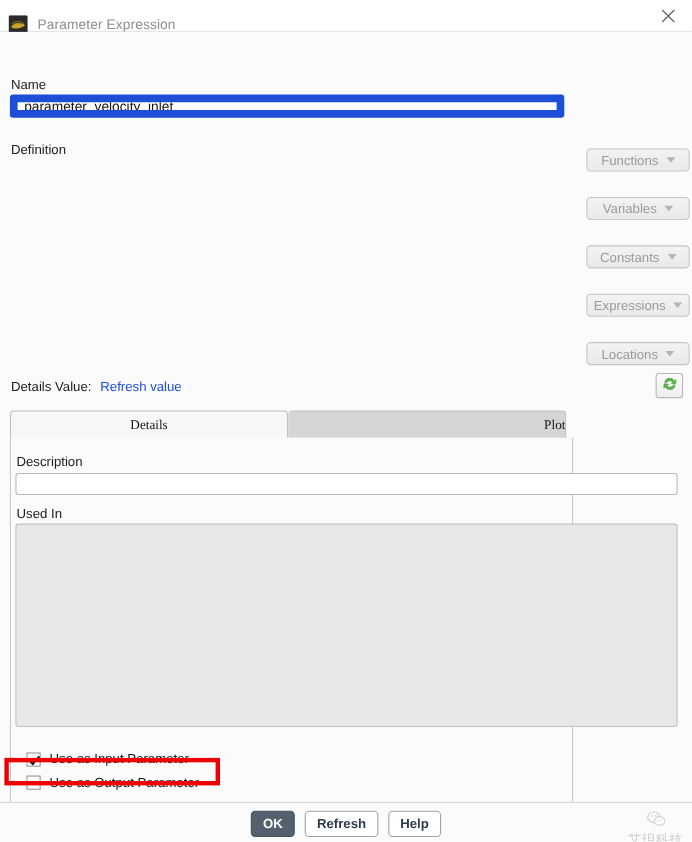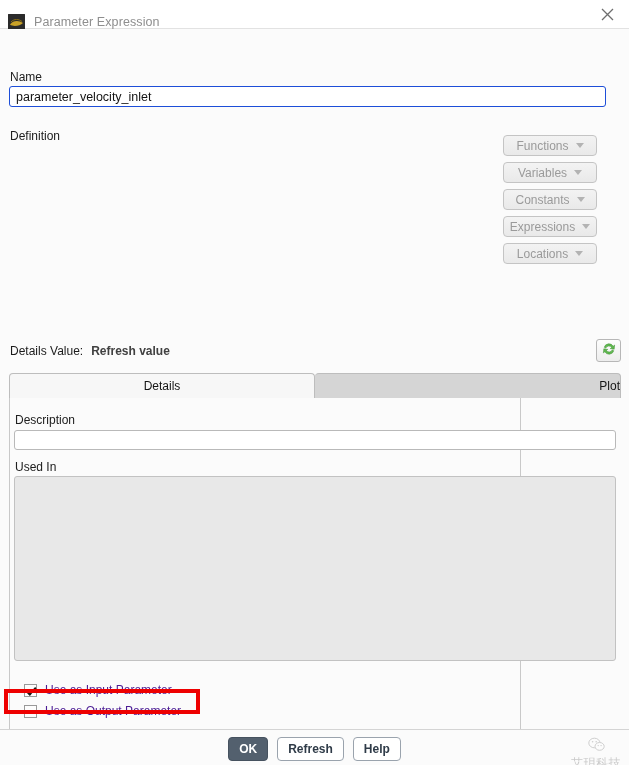--- a/index.html
+++ b/index.html
@@ -68,23 +68,23 @@
     font-size: 12px;
     color: #202020;
     font-weight: 400;
   }
 
   
   .name-label { position: absolute; left: 10px; top: 41px; }
   .name-input {
     position: absolute;
     left: 9px; top: 57px;
-    width: 597px; height: 21px;
-    box-sizing: border-box;
-    border: 1px solid #1d4ed8;
+    width: 504px; height: 21px;
+    box-sizing: border-box;
+    border: 7px solid #1d4ed8;
     border-radius: 3px;
     background: #ffffff;
     font-family: "Liberation Sans", sans-serif;
     font-size: 12.5px;
     color: #131313;
     padding: 0 6px;
     outline: none;
   }
 
   
@@ -114,25 +114,25 @@
     width: 1px;
     height: 12px;
     background: #111;
     vertical-align: -2px;
     margin-left: -1px;
   }
 
   
   .dropdown-col {
     position: absolute;
-    left: 503px; top: 106px;
+    left: 533px; top: 106px;
     width: 94px;
     display: flex;
     flex-direction: column;
-    gap: 6px;
+    gap: 23px;
   }
   .dd-btn {
     height: 21px;
     box-sizing: border-box;
     border: 1px solid #c4c4c4;
     border-radius: 4px;
     background: linear-gradient(#f3f3f3, #e9e9e9);
     color: #9a9a9a;
     font-size: 12px;
     display: flex;
@@ -152,42 +152,43 @@
 
   
   .curval-row {
     position: absolute;
     left: 10px; top: 315px;
     display: flex;
     align-items: baseline;
     gap: 8px;
   }
   .curval-label { font-size: 12px; color: #1b1b1b; }
-  .curval-value { font-size: 12px; color: #404040; font-weight: bold; }
+  .curval-value { font-size: 12px; color: #1d4ed8; }
 
   .refresh-btn {
     position: absolute;
     right: 8px; top: 310px;
     width: 25px; height: 23px;
     box-sizing: border-box;
     border: 1px solid #b7b7b7;
     border-radius: 3px;
     background: linear-gradient(#fdfdfd, #ededed);
     display: flex;
     align-items: center;
     justify-content: center;
     cursor: default;
   }
 
   
   .tabs {
     position: absolute;
     left: 9px; top: 344px;
-    width: 612px; height: 25px;
-    display: flex;
+    width: 506px; height: 25px;
+    display: flex;
+    font-family: Liberation Serif, serif;
   }
   .tab {
     flex: 1 1 50%;
     height: 25px;
     box-sizing: border-box;
     display: flex;
     align-items: center;
     justify-content: center;
     font-size: 12px;
     color: #1b1b1b;
@@ -265,21 +266,21 @@
   }
   .chk-box.checked::after {
     content: "";
     position: absolute;
     left: 3px; top: 0px;
     width: 4px; height: 8px;
     border: solid #1a1a1a;
     border-width: 0 2px 2px 0;
     transform: rotate(42deg);
   }
-  .chk-label { font-size: 12px; color: #4c1d95; }
+  .chk-label { font-size: 12px; color: #0f172a; }
 
   
   .annot-rect {
     position: absolute;
     left: 4px; top: 660px;
     width: 196px; height: 25px;
     box-sizing: border-box;
     border: 4px solid #ee0000;
     pointer-events: none;
     z-index: 5;

